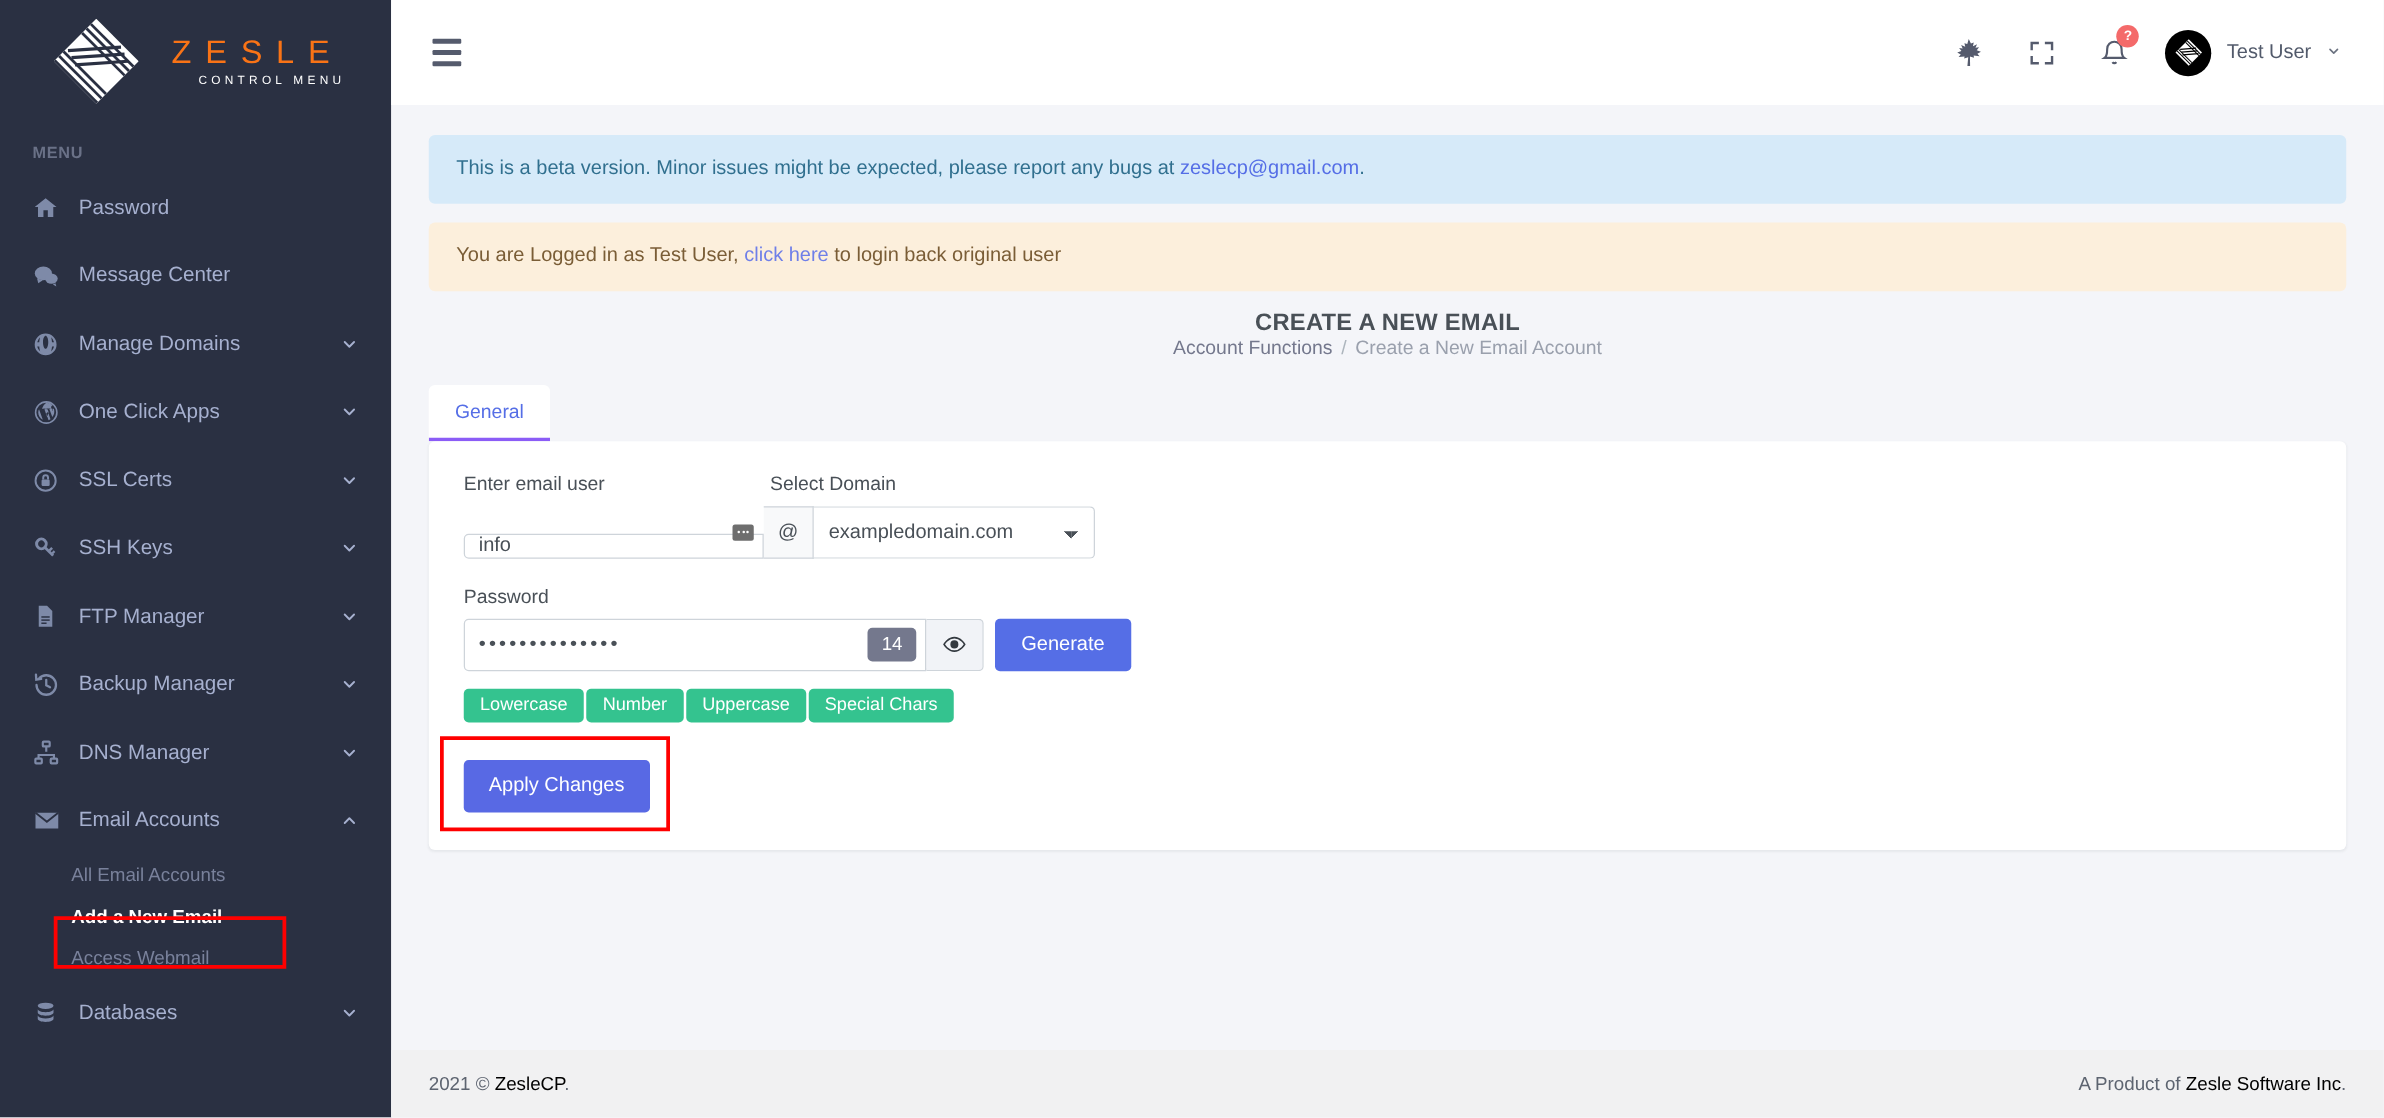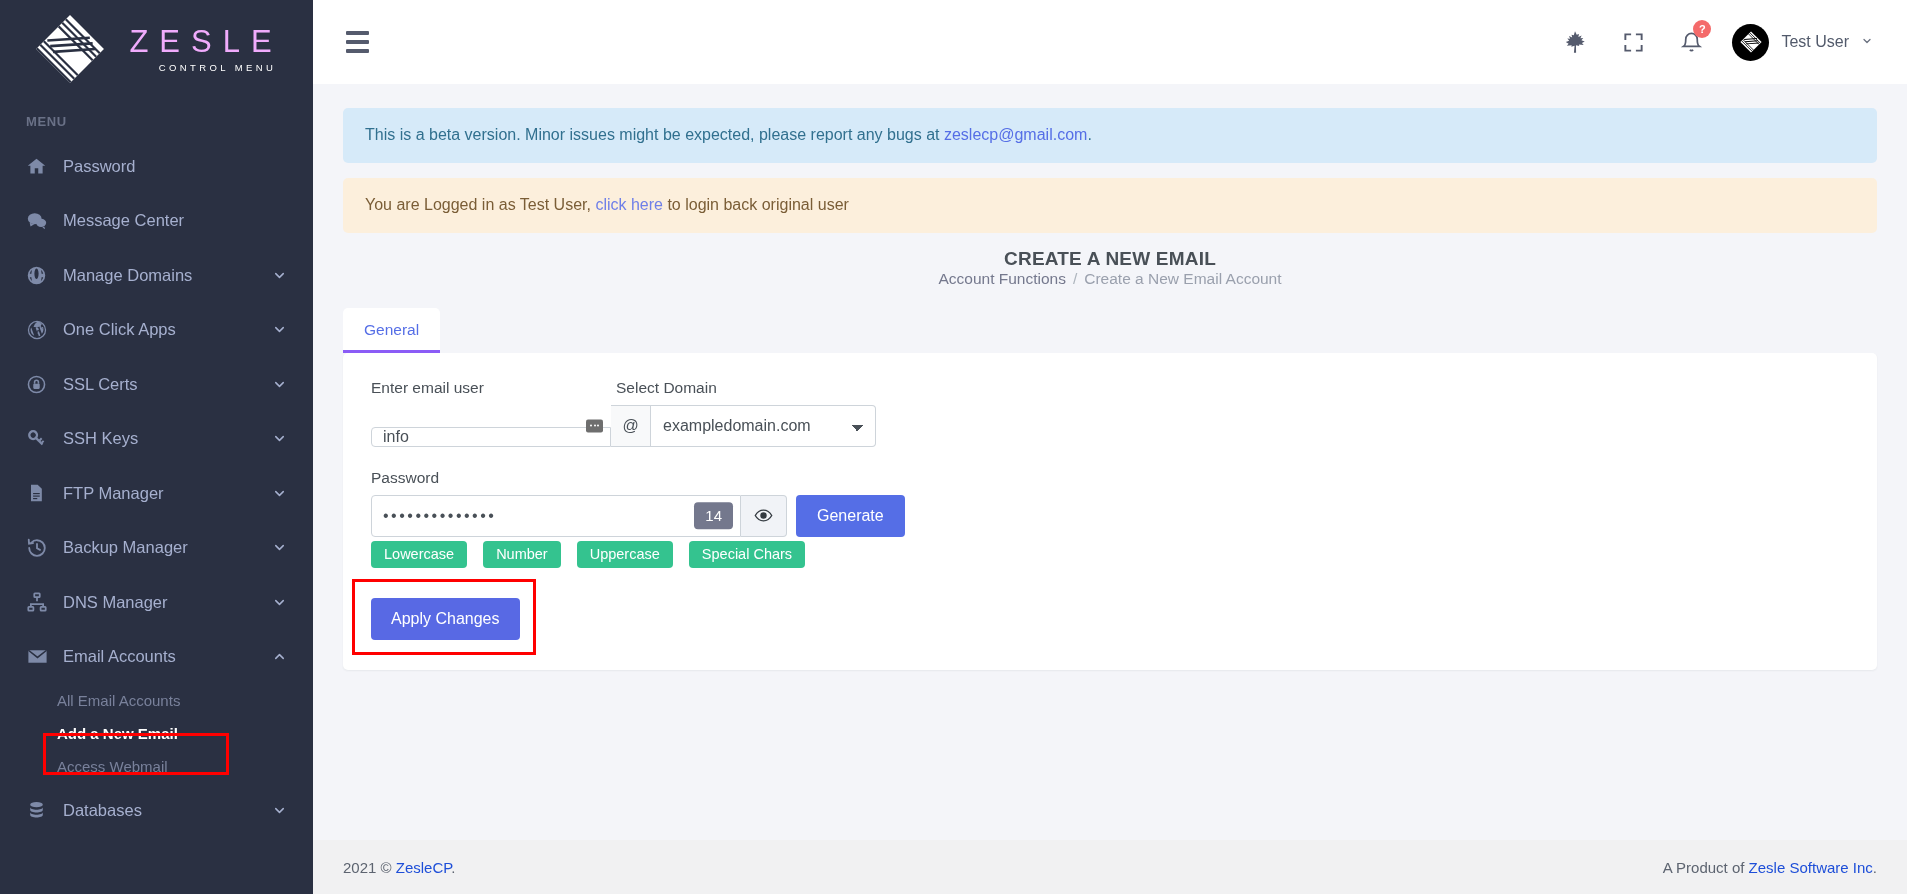--- a/index.html
+++ b/index.html
@@ -25,22 +25,22 @@
     height: 98px;
     display: flex;
     align-items: center;
     justify-content: center;
     gap: 14px;
     padding-left: 6px;
   }
   .brand-logo { width: 68px; height: 68px; position: relative; }
   .brand-text { display: flex; flex-direction: column; align-items: center; }
   .brand-word {
-    color: #f0abfc;
-    font-size: 31px;
+    color: #f97316;
+    font-size: 26px;
     letter-spacing: 11px;
     font-weight: 400;
     line-height: 1;
     padding-left: 11px;
   }
   .brand-sub {
     color: #ffffff;
     font-size: 9.5px;
     letter-spacing: 3.4px;
     margin-top: 5px;
@@ -324,21 +324,21 @@
     background: #556ee6;
     color: #fff;
     border: none;
     border-radius: 4px;
     font-size: 16px;
     padding: 0 21px;
     cursor: pointer;
     font-family: "Liberation Sans", sans-serif;
   }
 
-  .chips { display: flex; gap: 16px; margin-top: 4px; }
+  .chips { display: flex; gap: 2px; margin-top: 14px; }
   .chip {
     background: #34c38f;
     color: #fff;
     font-size: 14.5px;
     padding: 5px 13px;
     border-radius: 4px;
     line-height: 1.2;
   }
 
   .apply-wrap {
@@ -368,21 +368,21 @@
     height: 54px;
     background: #f1f1f2;
     display: flex;
     align-items: center;
     justify-content: space-between;
     padding: 0 30px;
     font-size: 15px;
     color: #5d6470;
     flex-shrink: 0;
   }
-  .footer a { color: #1d4ed8; text-decoration: none; }
+  .footer a { color: #000000; text-decoration: none; }
 </style>
 </head>
 <body>
 
 <div class="app">
 
   <aside class="sidebar">
 
     <div class="brand">
       <div class="brand-logo">

